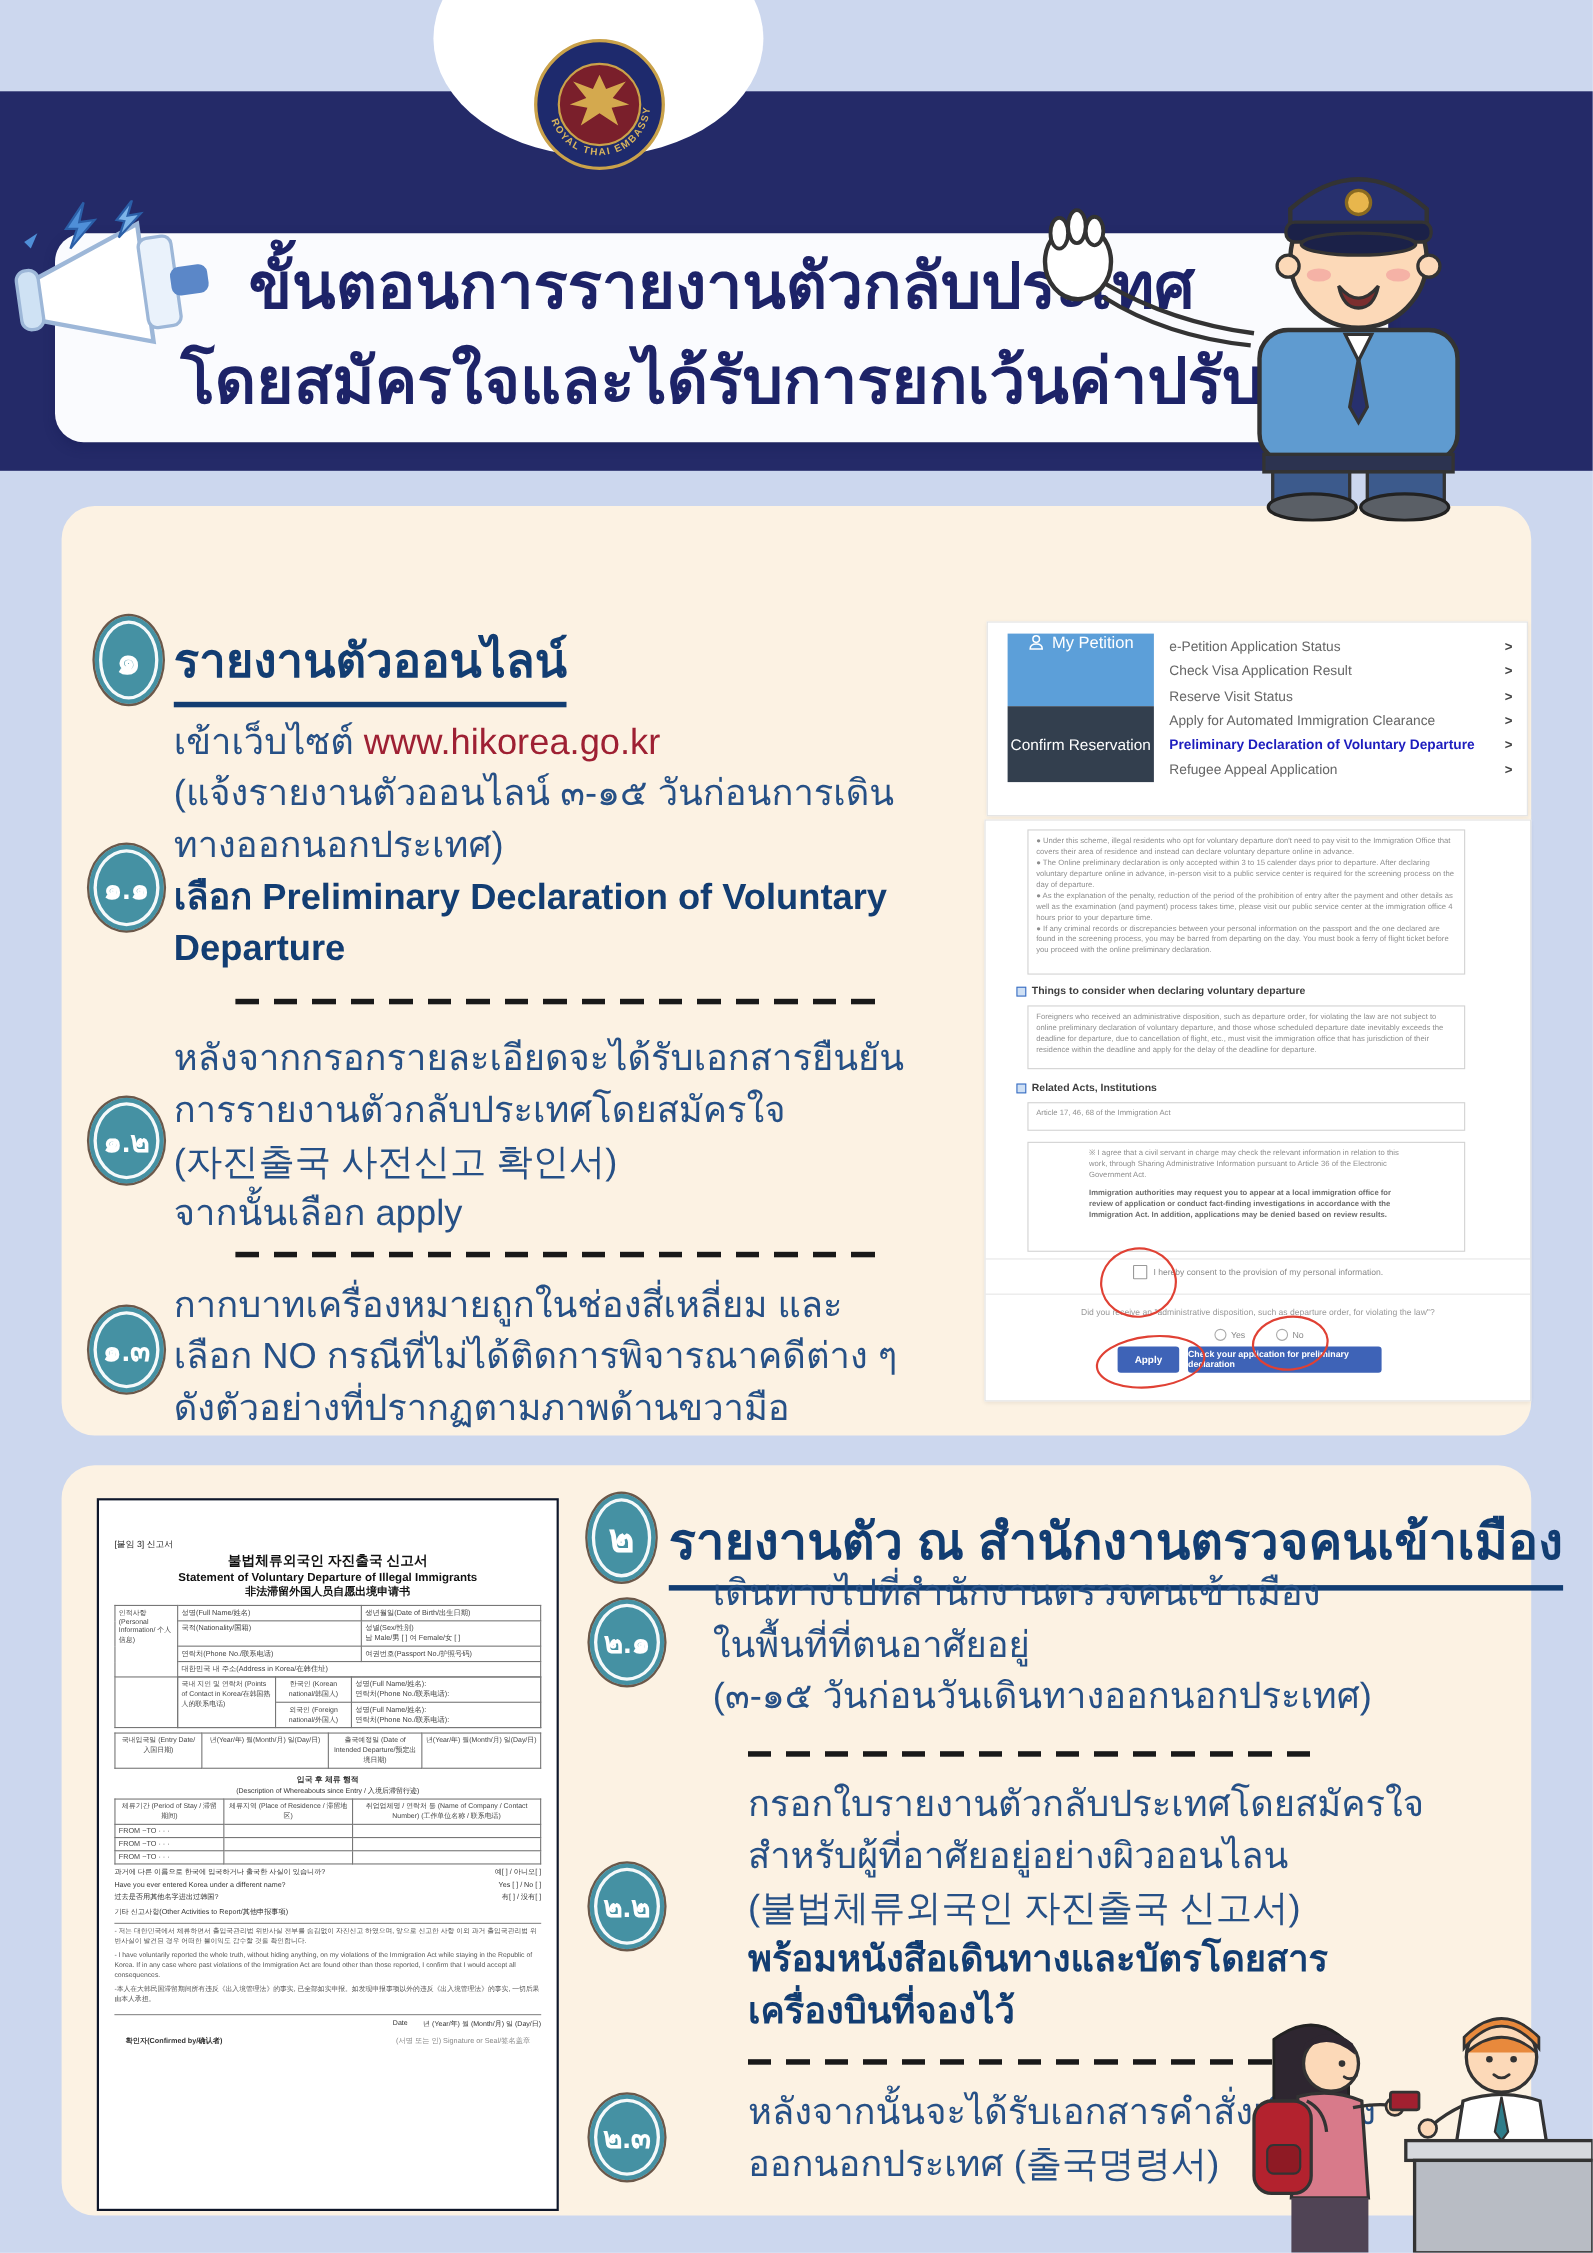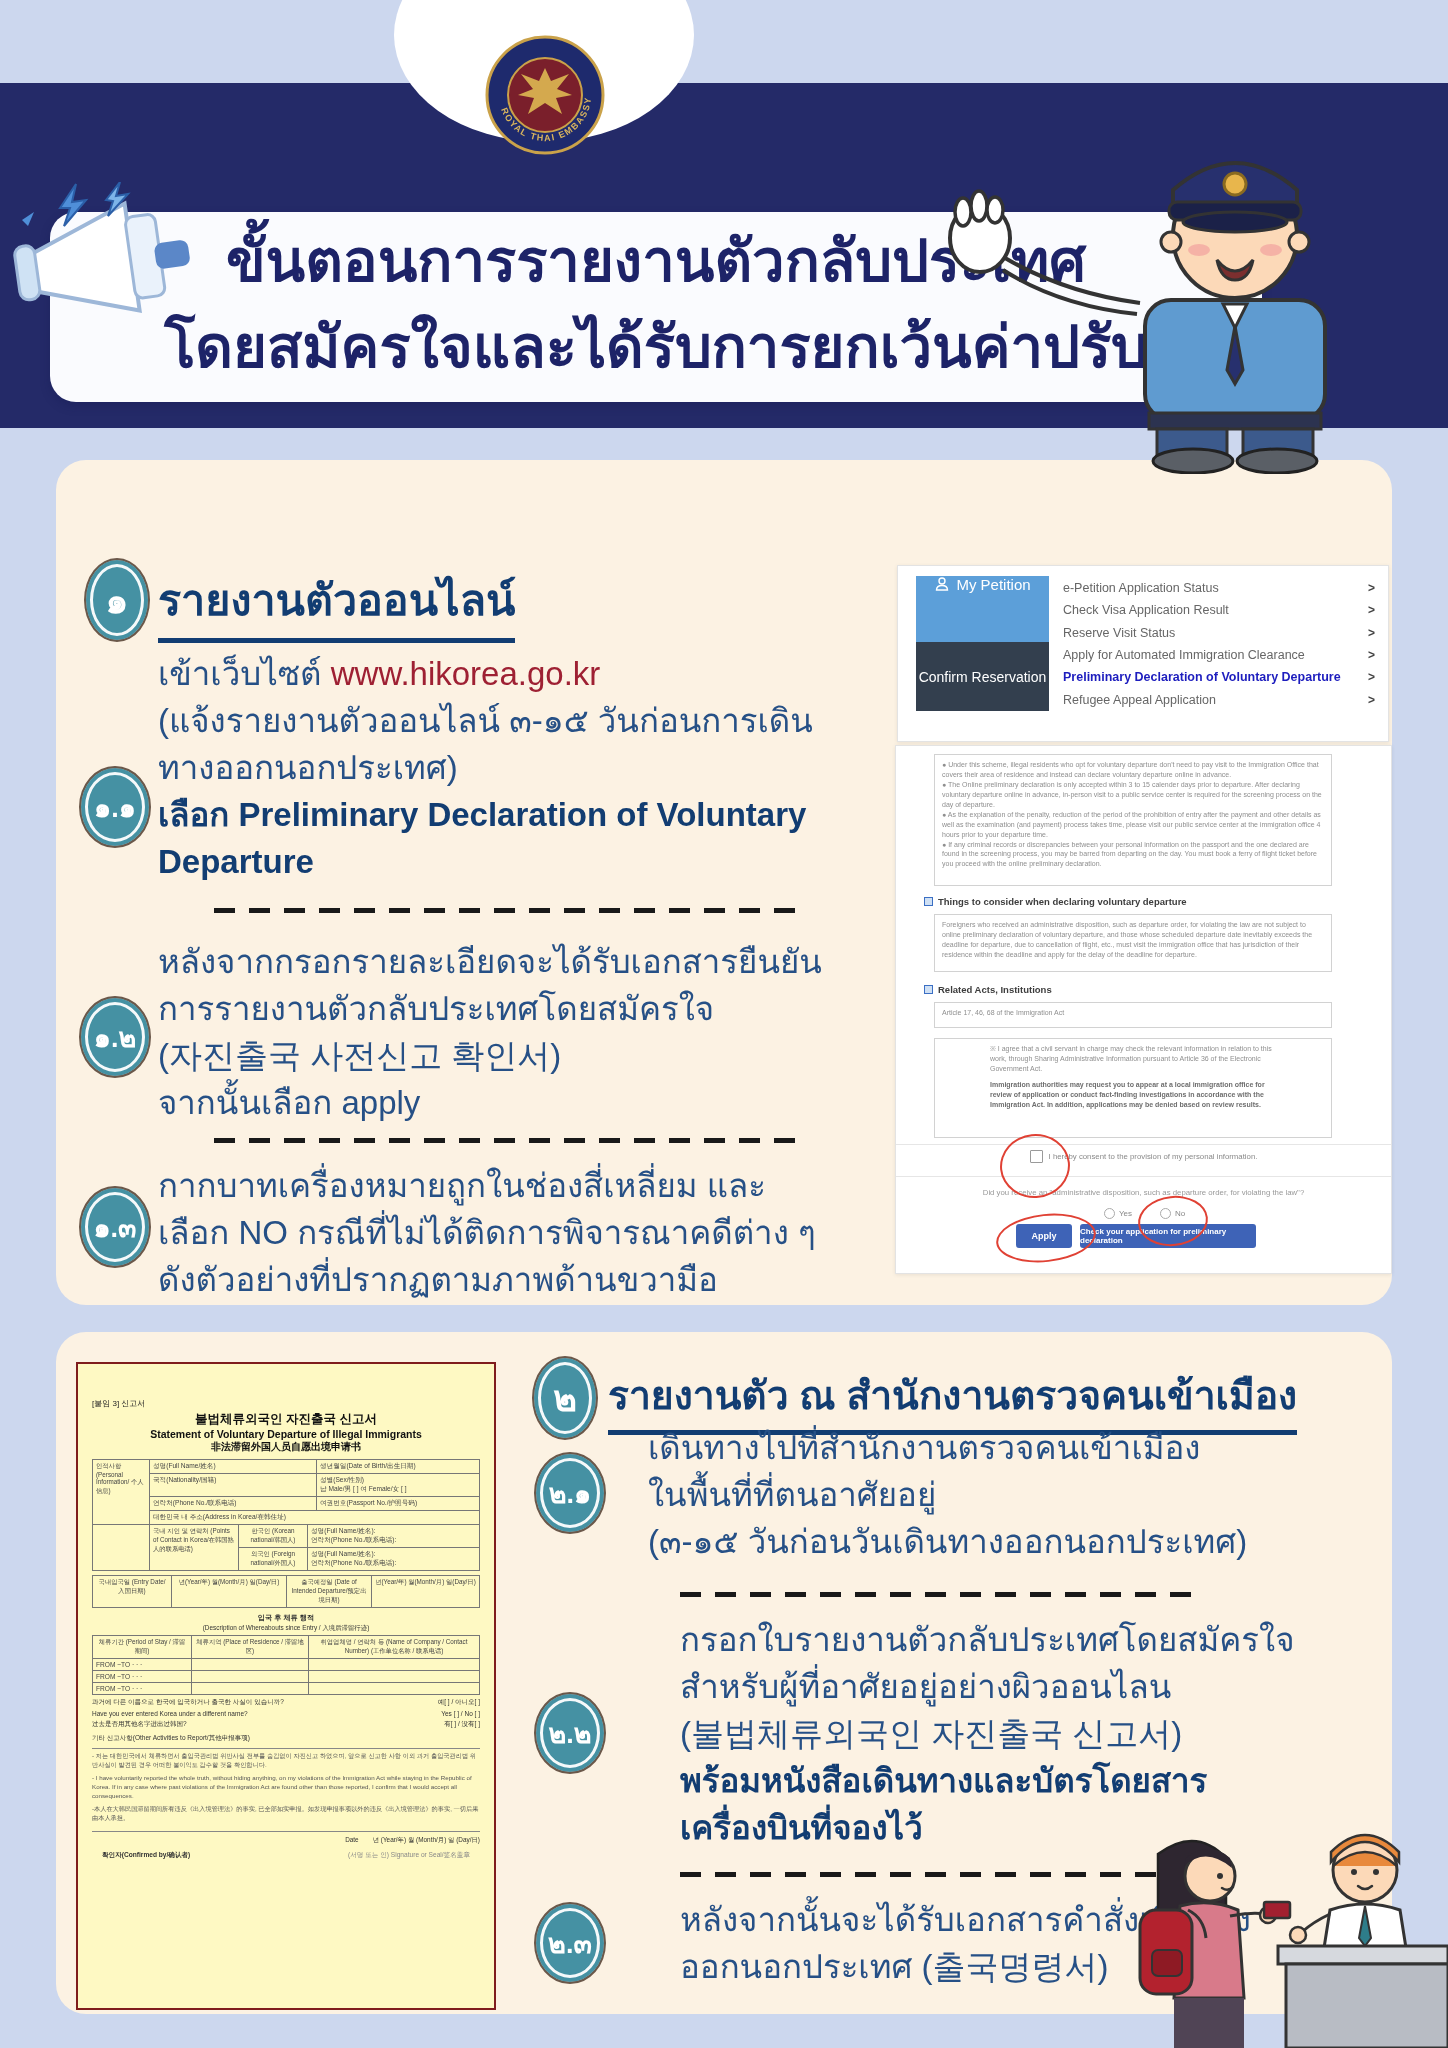--- a/index.html
+++ b/index.html
@@ -19,21 +19,21 @@
   .card2{top:1332px;height:682px;}
 
   .intro{position:absolute;left:160px;top:496px;width:950px;text-align:center;font-size:38px;font-weight:700;color:#1d4e8c;}
 
   .badge{position:absolute;background:#4591a3;border-radius:50%;display:flex;align-items:center;justify-content:center;color:#fff;font-weight:700;border:2px solid #6b584a;box-shadow:inset 0 0 0 4px #4591a3, inset 0 0 0 7px rgba(255,255,255,.95);}
   .badge-big{width:62px;height:80px;font-size:36px;}
   .badge-sm{width:68px;height:78px;font-size:27px;}
 
   .sec-title{position:absolute;font-weight:800;color:#123d72;border-bottom:5px solid #123d72;padding-bottom:4px;}
   .s1-title{left:158px;top:566px;font-size:43px;}
-  .s2-title{left:608px;top:1364px;font-size:39px;}
+  .s2-title{left:608px;top:1364px;font-size:46px;}
 
   .tblock{position:absolute;color:#265086;font-size:33px;line-height:47px;font-weight:500;}
   .tblock .bold{font-weight:800;color:#123d72;}
   .link-red{color:#9e2033;}
   .dash{position:absolute;height:5px;background:repeating-linear-gradient(90deg,#191919 0 21px,transparent 21px 35px);}
 
   
   .shot{position:absolute;background:#fff;border:1px solid #e3e3e3;box-shadow:0 1px 4px rgba(0,0,0,.08);}
   .menu-shot{left:897px;top:565px;width:490px;height:175px;}
   .tile{position:absolute;left:18px;top:10px;width:133px;height:135px;}
@@ -52,21 +52,21 @@
   .dhr{position:absolute;left:0;width:495px;border-top:1px solid #e6e6e6;}
   .consent-line{position:absolute;left:0;top:404px;width:495px;display:flex;justify-content:center;align-items:center;gap:6px;font-size:7.8px;color:#8a8a8a;}
   .cbox{width:11px;height:11px;border:1px solid #9a9a9a;border-radius:1px;background:#fff;}
   .dquestion{position:absolute;left:0;top:442px;width:495px;text-align:center;font-size:7.8px;color:#999;}
   .radio-row{position:absolute;top:462px;display:flex;align-items:center;gap:4px;font-size:8px;color:#888;}
   .rdot{width:9px;height:9px;border:1.3px solid #aaa;border-radius:50%;background:#fff;}
   .dbtn{position:absolute;top:478px;height:24px;background:#3e63b7;color:#fff;border-radius:3px;display:flex;align-items:center;justify-content:center;font-weight:700;}
   .red-ring{position:absolute;border:2.5px solid #e04134;border-radius:50%;transform:rotate(-6deg);}
 
   
-  .formdoc{position:absolute;left:76px;top:1362px;width:420px;height:648px;background:#fef9c3;border:2px solid #7f1d1d;box-sizing:border-box;padding:34px 14px 10px 14px;color:#333;}
+  .formdoc{position:absolute;left:88px;top:1362px;width:420px;height:648px;background:#ffffff;border:2px solid #0f172a;box-sizing:border-box;padding:34px 14px 10px 14px;color:#333;}
   .f-tag{font-size:8px;color:#222;margin-bottom:2px;}
   .f-t1{text-align:center;font-size:12.5px;font-weight:800;color:#111;}
   .f-t2{text-align:center;font-size:10.5px;font-weight:800;color:#111;}
   .f-t3{text-align:center;font-size:10px;font-weight:800;color:#111;margin-bottom:5px;}
   table.ft{width:100%;border-collapse:collapse;table-layout:fixed;font-size:6.6px;color:#444;}
   table.ft td{border:0.8px solid #777;padding:2px 3px;vertical-align:top;}
   .f-mini{font-size:6.3px;}
   .f-center{text-align:center;}
   .f-sect{font-size:7.2px;font-weight:700;text-align:center;margin:5px 0 1px 0;}
   .f-sub{font-size:6.4px;text-align:center;margin-bottom:2px;}

